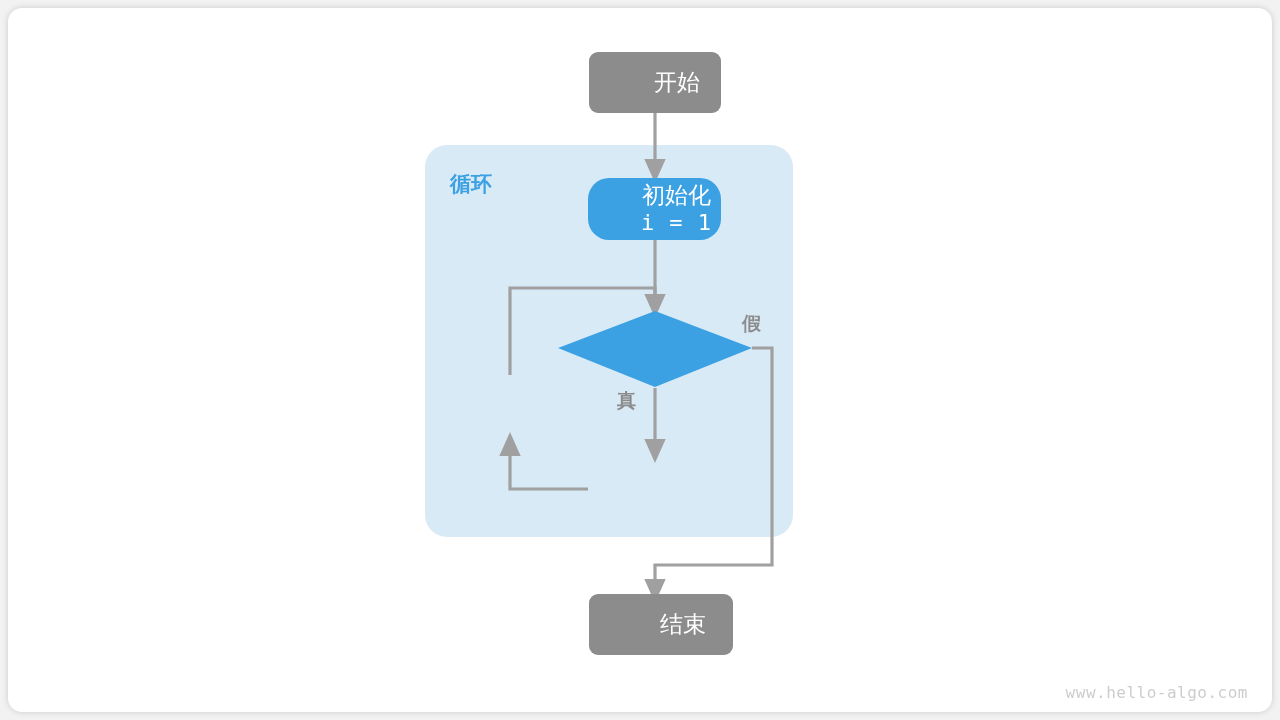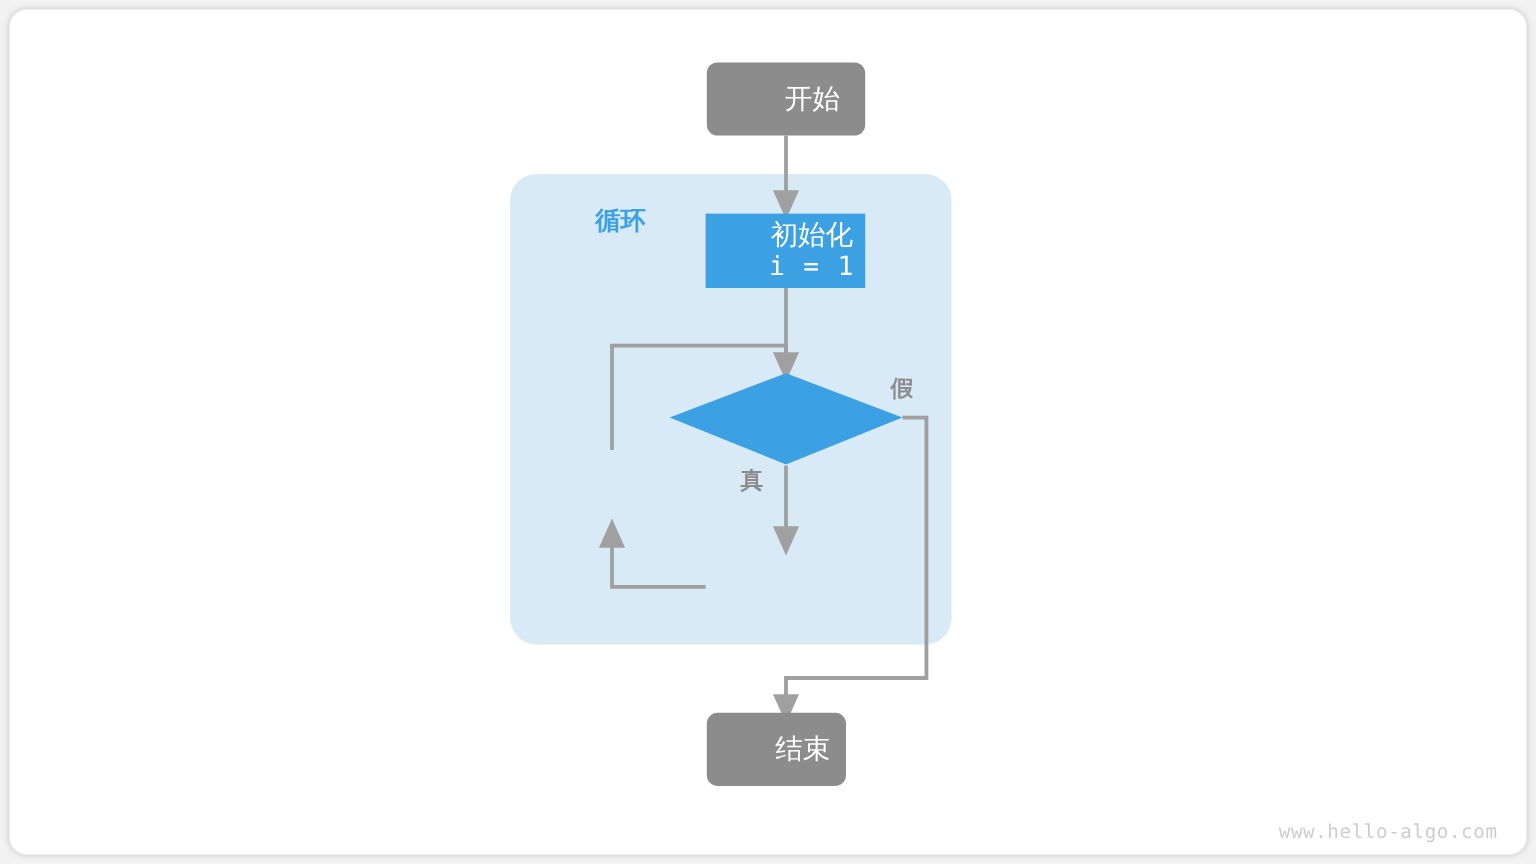--- a/index.html
+++ b/index.html
@@ -68,21 +68,20 @@
     position: absolute;
     background: #d9eaf7;
     border-radius: 22px;
   }
   #loop-label {
     position: absolute;
     color: #3ba1e3;
     font-weight: bold;
     font-size: 21px;
     font-family: "Liberation Sans", "DejaVu Sans", sans-serif;
-    margin-left: 46px;
   }
   .edge-label {
     position: absolute;
     color: #8c8c8c;
     font-weight: bold;
     font-size: 19px;
     font-family: "Liberation Sans", "DejaVu Sans", sans-serif;
   }
   .diamond-text {
     position: absolute;
@@ -135,29 +134,29 @@
 
     <path d="M752,348 L772,348 L772,565 L655,565 L655,592" stroke="#a0a0a0" stroke-width="3.2" fill="none" marker-end="url(#arrowhead)"></path>
 
     <polygon points="655,311 752,348 655,387 558,348" fill="#3ba1e3"></polygon>
   </svg>
 
   <div class="node terminator" style="left:589px; top:52px; width:132px; height:61px;">
     <span class="cn">开始</span>
   </div>
 
-  <div class="node process-blue" style="left:588px; top:178px; width:133px; height:62px;">
+  <div class="node process-blue" style="left:588px; top:178px; width:133px; height:62px;border-radius:21px;">
     <span class="cn">初始化</span>
     <span class="mono">i = 1</span>
   </div>
 
 
 
 
-  <div class="node terminator" style="left:589px; top:594px; width:116px; height:61px;">
+  <div class="node terminator" style="left:589px; top:594px; width:144px; height:61px;">
     <span class="cn">结束</span>
   </div>
 
   <div class="edge-label" style="left:617px; top:388px;">真</div>
   <div class="edge-label" style="left:742px; top:311px;">假</div>
 
   <div id="watermark">www.hello-algo.com</div>
 
 </div>
 

